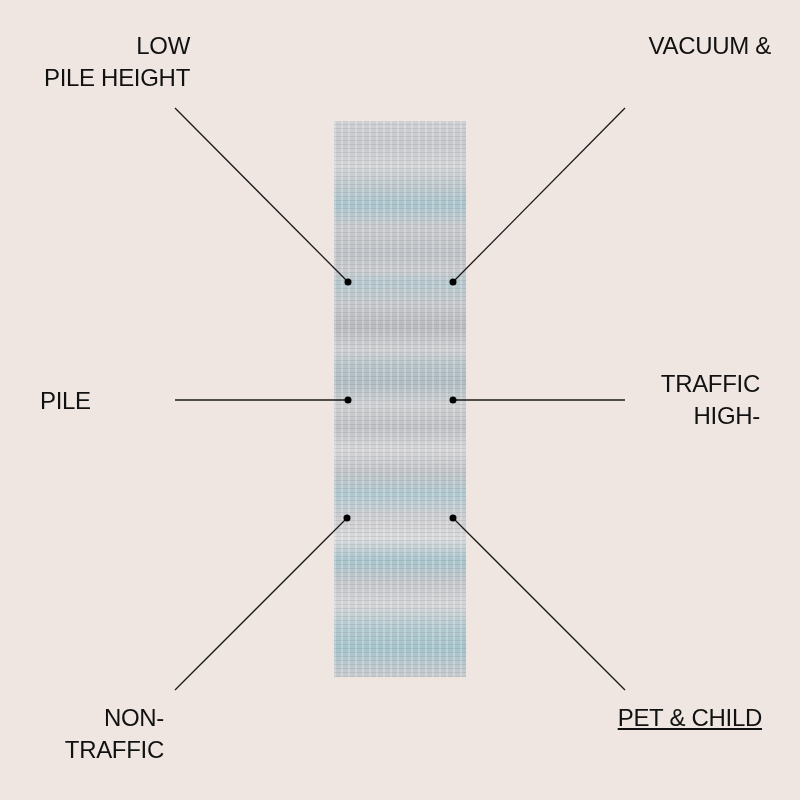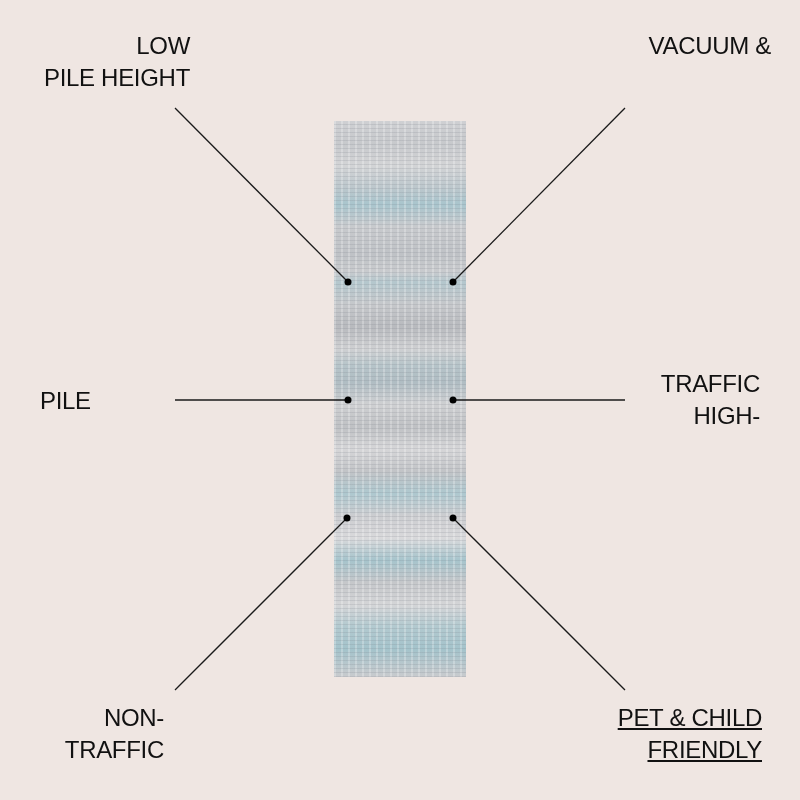--- a/index.html
+++ b/index.html
@@ -78,14 +78,13 @@
   <span>HIGH-</span>
 </div>
 
 <div class="label" style="left:32px; top:702px; width:132px;">
   <span>NON-</span>
   <span>TRAFFIC</span>
 </div>
 
 <div class="label" style="left:610px; top:702px; width:152px;text-decoration:underline;">
   <span>PET &amp; CHILD</span>
-  <span>FRIENDLY</span>
 </div>
 
 </body></html>

